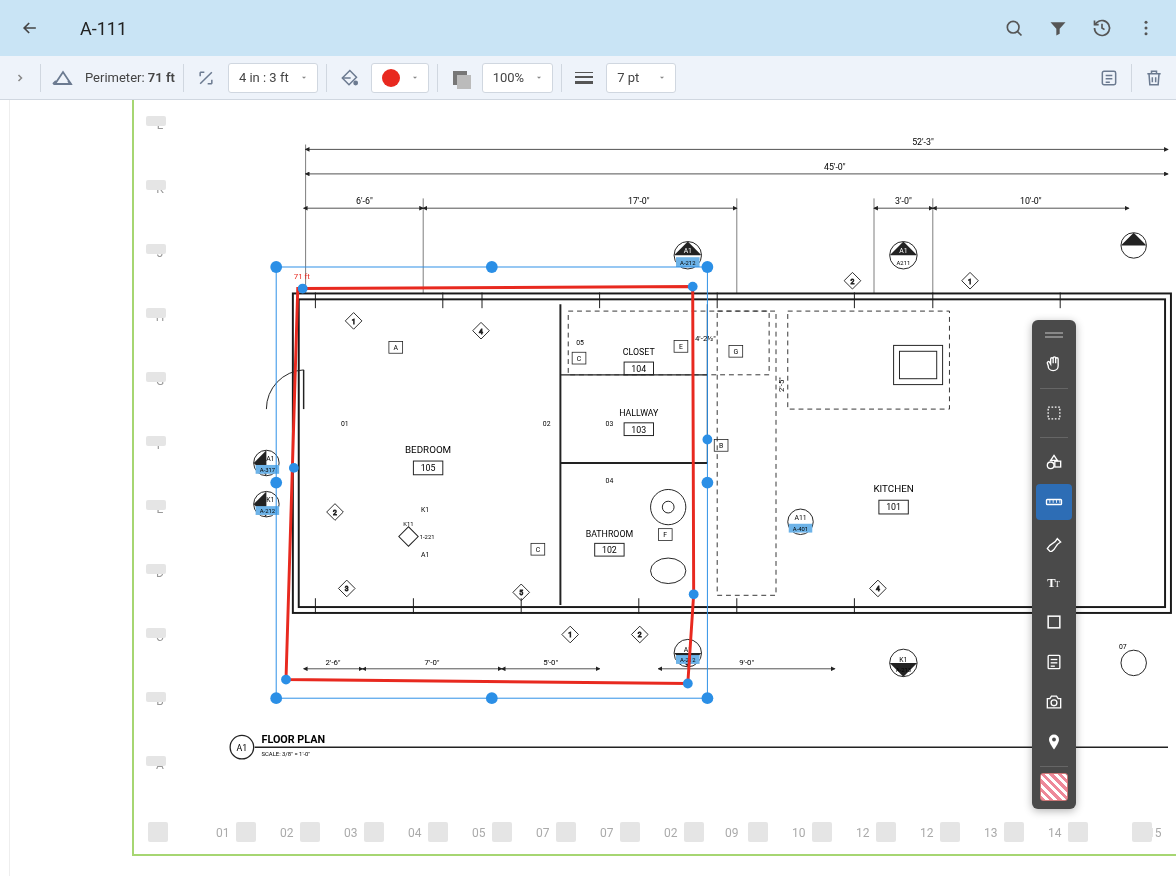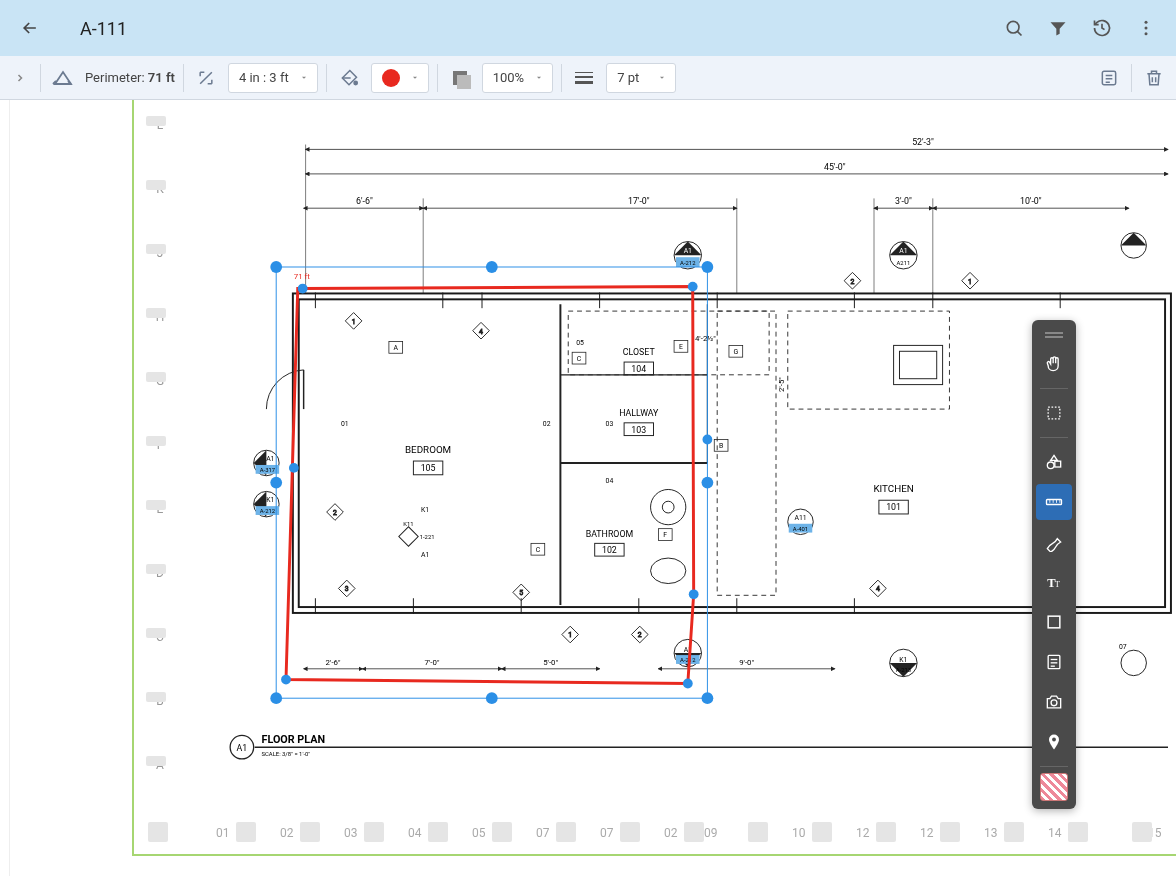--- a/index.html
+++ b/index.html
@@ -219,21 +219,21 @@
     <span class="hlabel" style="left:408px">04</span>
       <div class="hbox" style="left:428px"></div>
     <span class="hlabel" style="left:472px">05</span>
       <div class="hbox" style="left:492px"></div>
     <span class="hlabel" style="left:536px">07</span>
       <div class="hbox" style="left:556px"></div>
     <span class="hlabel" style="left:600px">07</span>
       <div class="hbox" style="left:620px"></div>
     <span class="hlabel" style="left:664px">02</span>
       <div class="hbox" style="left:684px"></div>
-    <span class="hlabel" style="left:704px">09</span>
+    <span class="hlabel" style="left:725px">09</span>
       <div class="hbox" style="left:748px"></div>
     <span class="hlabel" style="left:792px">10</span>
       <div class="hbox" style="left:812px"></div>
     <span class="hlabel" style="left:856px">12</span>
       <div class="hbox" style="left:876px"></div>
     <span class="hlabel" style="left:920px">12</span>
       <div class="hbox" style="left:940px"></div>
     <span class="hlabel" style="left:984px">13</span>
       <div class="hbox" style="left:1004px"></div>
     <span class="hlabel" style="left:1048px">14</span>

